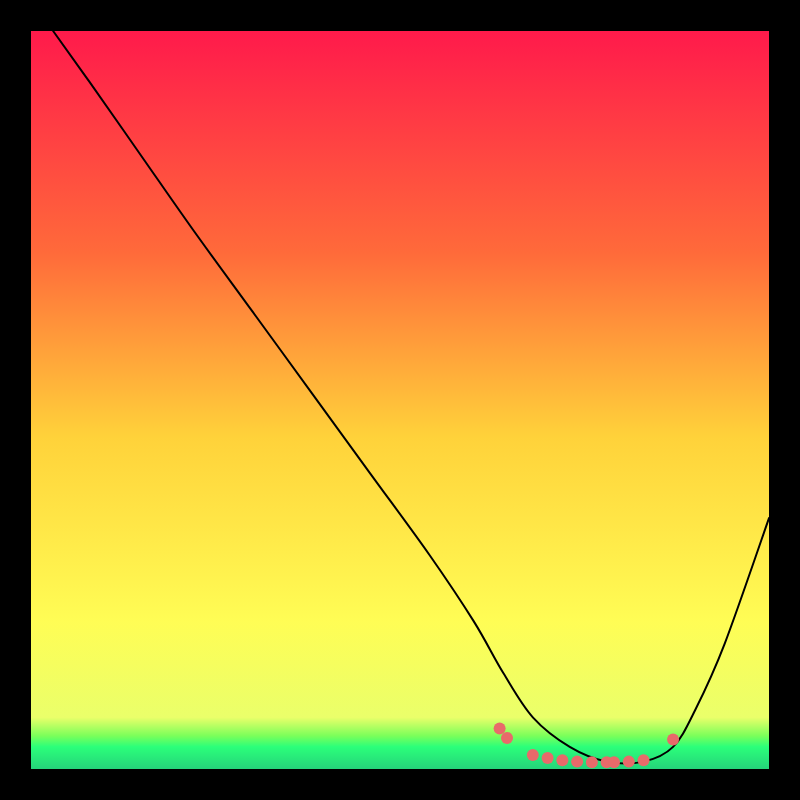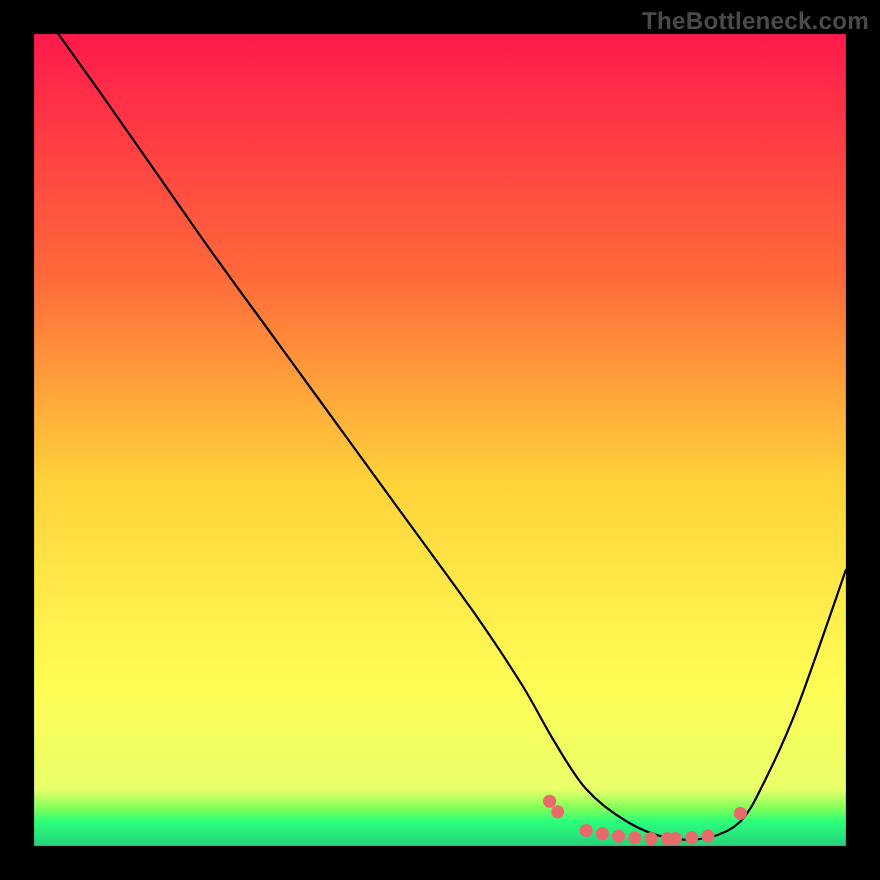--- a/index.html
+++ b/index.html
@@ -15,21 +15,20 @@
     color: #4a4a4a;
     letter-spacing: 0.2px;
     z-index: 10;
   }
   svg { display: block; }
 </style>
 </head>
 <body>
 
 <div class="wrap">
-  <div class="watermark">TheBottleneck.com</div>
 
   <svg id="chart-svg" width="800" height="800" viewBox="0 0 800 800">
     <defs>
       <linearGradient id="bg-grad" x1="0" y1="0" x2="0" y2="1">
           <stop offset="0%" stop-color="#ff1a4b"></stop>
           <stop offset="30%" stop-color="#ff6a3a"></stop>
           <stop offset="55.00000000000001%" stop-color="#ffd23a"></stop>
           <stop offset="80%" stop-color="#fffd55"></stop>
           <stop offset="93%" stop-color="#eaff6a"></stop>
           <stop offset="95.5%" stop-color="#7bff5a"></stop>

